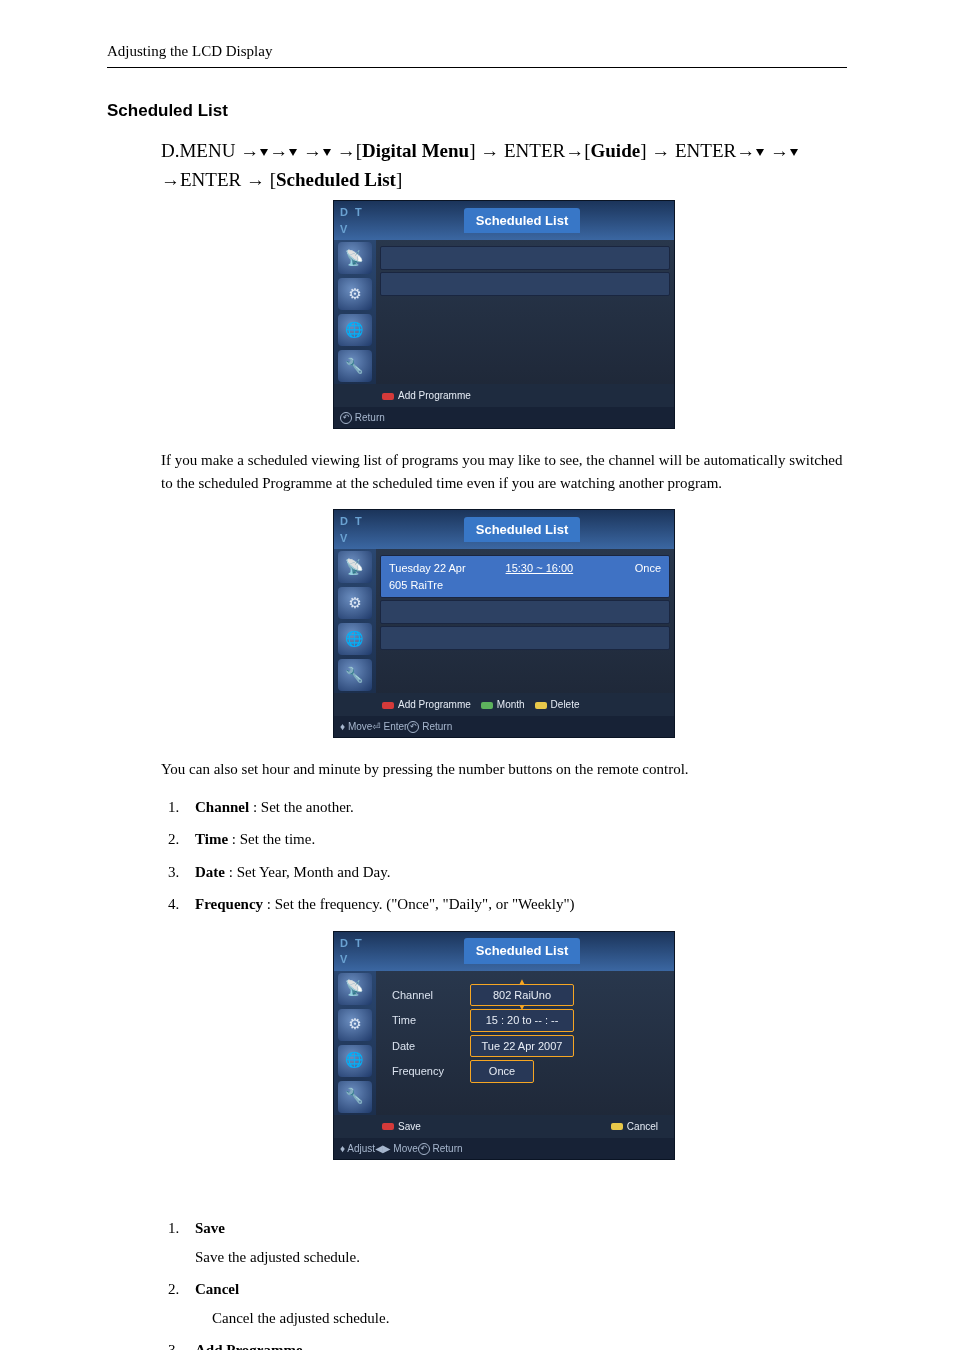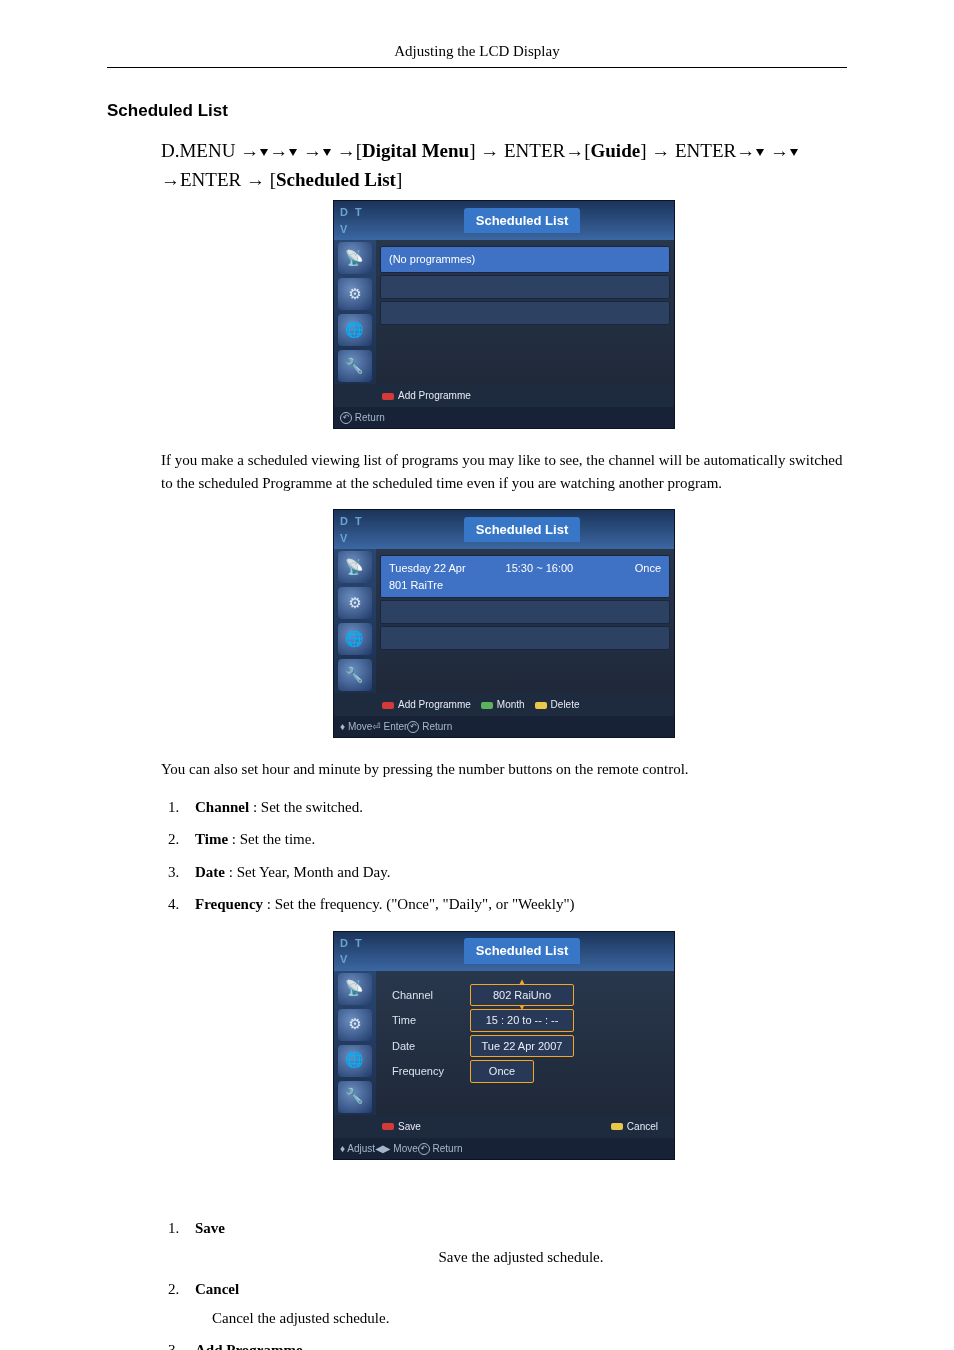--- a/index.html
+++ b/index.html
@@ -5,21 +5,20 @@
     body {
       font-family: Georgia, 'Times New Roman', serif;
       max-width: 740px;
       margin: 40px auto;
       padding: 0 20px;
       color: #000;
       font-size: 15px;
       line-height: 1.5;
     }
     .header-title {
-      text-align: center;
       font-size: 15px;
       margin-bottom: 4px;
     }
     .hr-line {
       border: none;
       border-top: 1px solid #000;
       margin: 4px 0 30px 0;
     }
     h2 {
       font-family: Arial, Helvetica, sans-serif;
@@ -220,23 +219,20 @@
       <span class="osd-title-tab">Scheduled List</span>
     </div>
     <div class="osd-body">
       <div class="osd-sidebar">
         <div class="osd-icon">📡</div>
         <div class="osd-icon">⚙</div>
         <div class="osd-icon">🌐</div>
         <div class="osd-icon">🔧</div>
       </div>
       <div class="osd-main">
-        <div class="osd-row sel">
-            <span>(No programmes)</span>
-          </div>
         <div class="osd-row"></div>
         <div class="osd-row"></div>
       </div>
     </div>
     <div class="osd-footer">
       <span class="ft-left"><span class="pill red"></span><span>Add Programme</span></span>
     </div>
     <div class="osd-footer2">
       <span><span class="return-icon">↶</span> <span>Return</span></span>
     </div>
@@ -254,23 +250,23 @@
       <div class="osd-sidebar">
         <div class="osd-icon">📡</div>
         <div class="osd-icon">⚙</div>
         <div class="osd-icon">🌐</div>
         <div class="osd-icon">🔧</div>
       </div>
       <div class="osd-main">
         <div class="osd-row sel">
           <div style="flex:1.2;">
             <div>Tuesday  22  Apr</div>
-            <div>801  RaiTre</div>
+            <div>605  RaiTre</div>
           </div>
-          <div style="flex:1;">15:30 ~ 16:00</div>
+          <div style="flex:1;text-decoration:underline;">15:30 ~ 16:00</div>
           <div style="flex:0.6;text-align:right;">Once</div>
         </div>
         <div class="osd-row"></div>
         <div class="osd-row"></div>
       </div>
     </div>
     <div class="osd-footer">
       <span class="ft-left"><span class="pill red"></span><span>Add Programme</span></span>
       <span><span class="pill green"></span><span>Month</span></span>
       <span><span class="pill yellow"></span><span>Delete</span></span>
@@ -278,21 +274,21 @@
     <div class="osd-footer2">
       <span>♦ <span>Move</span></span>
       <span>⏎ <span>Enter</span></span>
       <span><span class="return-icon">↶</span> <span>Return</span></span>
     </div>
   </div>
 
   <p>You can also set hour and minute by pressing the number buttons on the remote control.</p>
 
   <ol>
-    <li><b>Channel</b><span> : Set the switched.</span></li>
+    <li><b>Channel</b><span> : Set the another.</span></li>
     <li><b>Time</b><span> : Set the time.</span></li>
     <li><b>Date</b><span> : Set Year, Month and Day.</span></li>
     <li><b>Frequency</b><span> : Set the frequency. ("Once", "Daily", or "Weekly")</span></li>
   </ol>
 
   
   <div class="osd-box">
     <div class="osd-header">
       <span class="osd-header-label">D T V</span>
       <span class="osd-title-tab">Scheduled List</span>
@@ -331,21 +327,21 @@
       <span>♦ <span>Adjust</span></span>
       <span>◀▶ <span>Move</span></span>
       <span><span class="return-icon">↶</span> <span>Return</span></span>
     </div>
   </div>
 
   <br>
 
   <ol>
     <li><b>Save</b>
-      <div class="desc-indent" style="margin-left:0;text-align:center;">Save the adjusted schedule.</div>
+      <div class="desc-indent" style="margin-left:0;">Save the adjusted schedule.</div>
     </li>
     <li><b>Cancel</b>
       <div class="desc-indent" style="margin-left:17px;">Cancel the adjusted schedule.</div>
     </li>
     <li><b>Add Programme</b>
       
     </li>
 
   </ol>
 </div>

